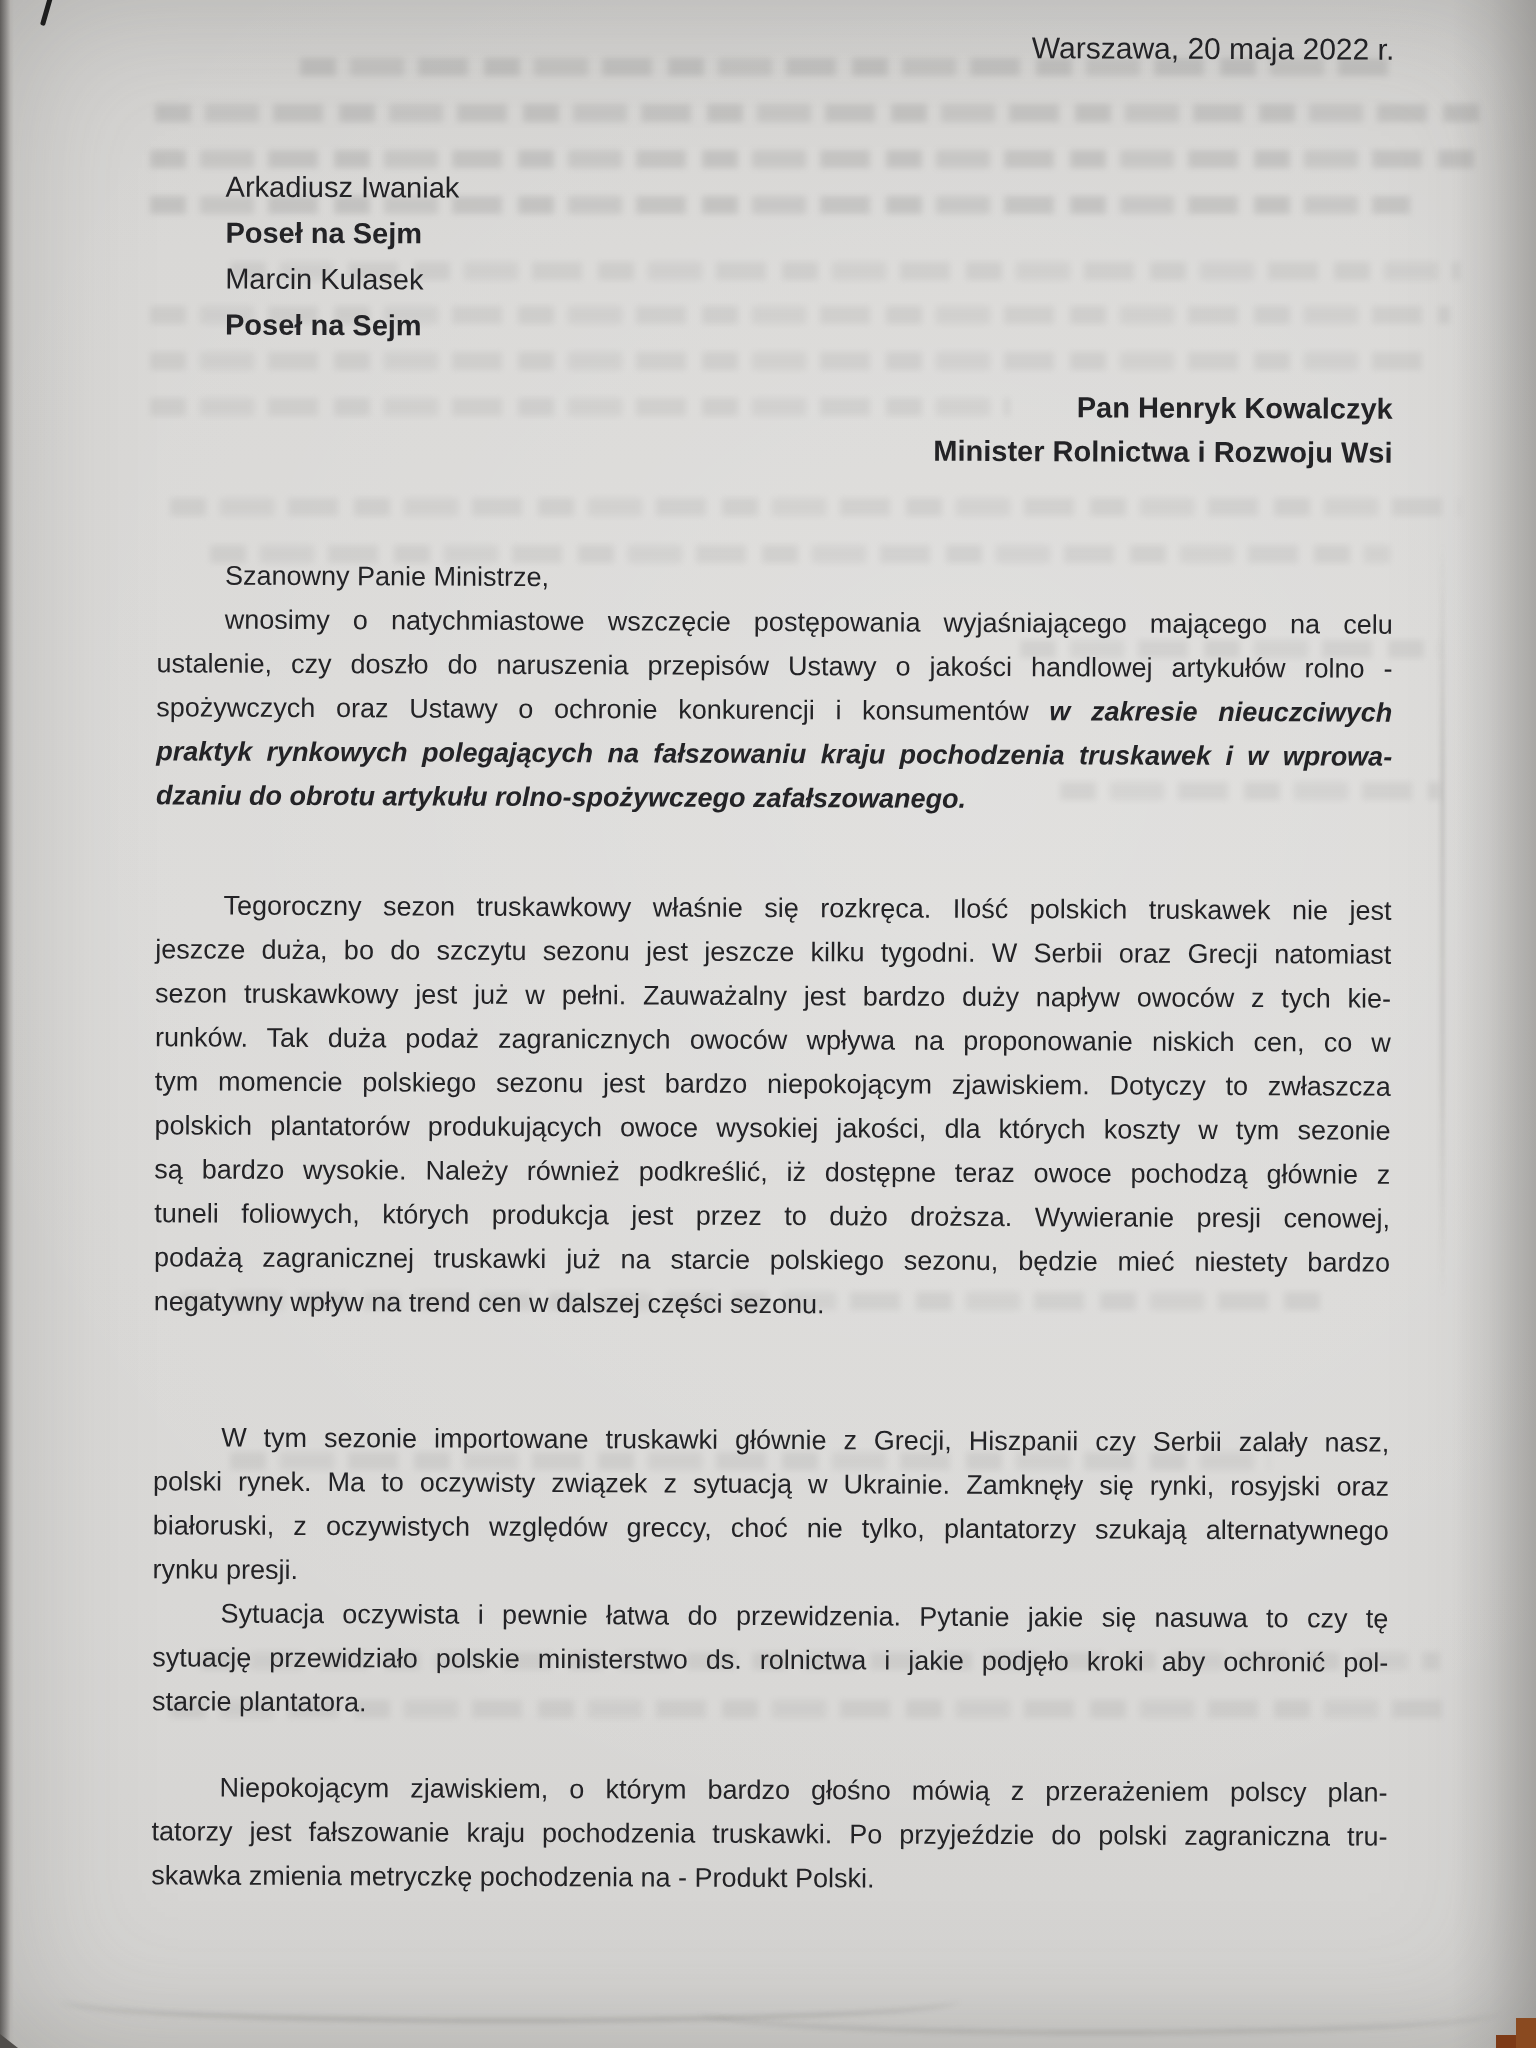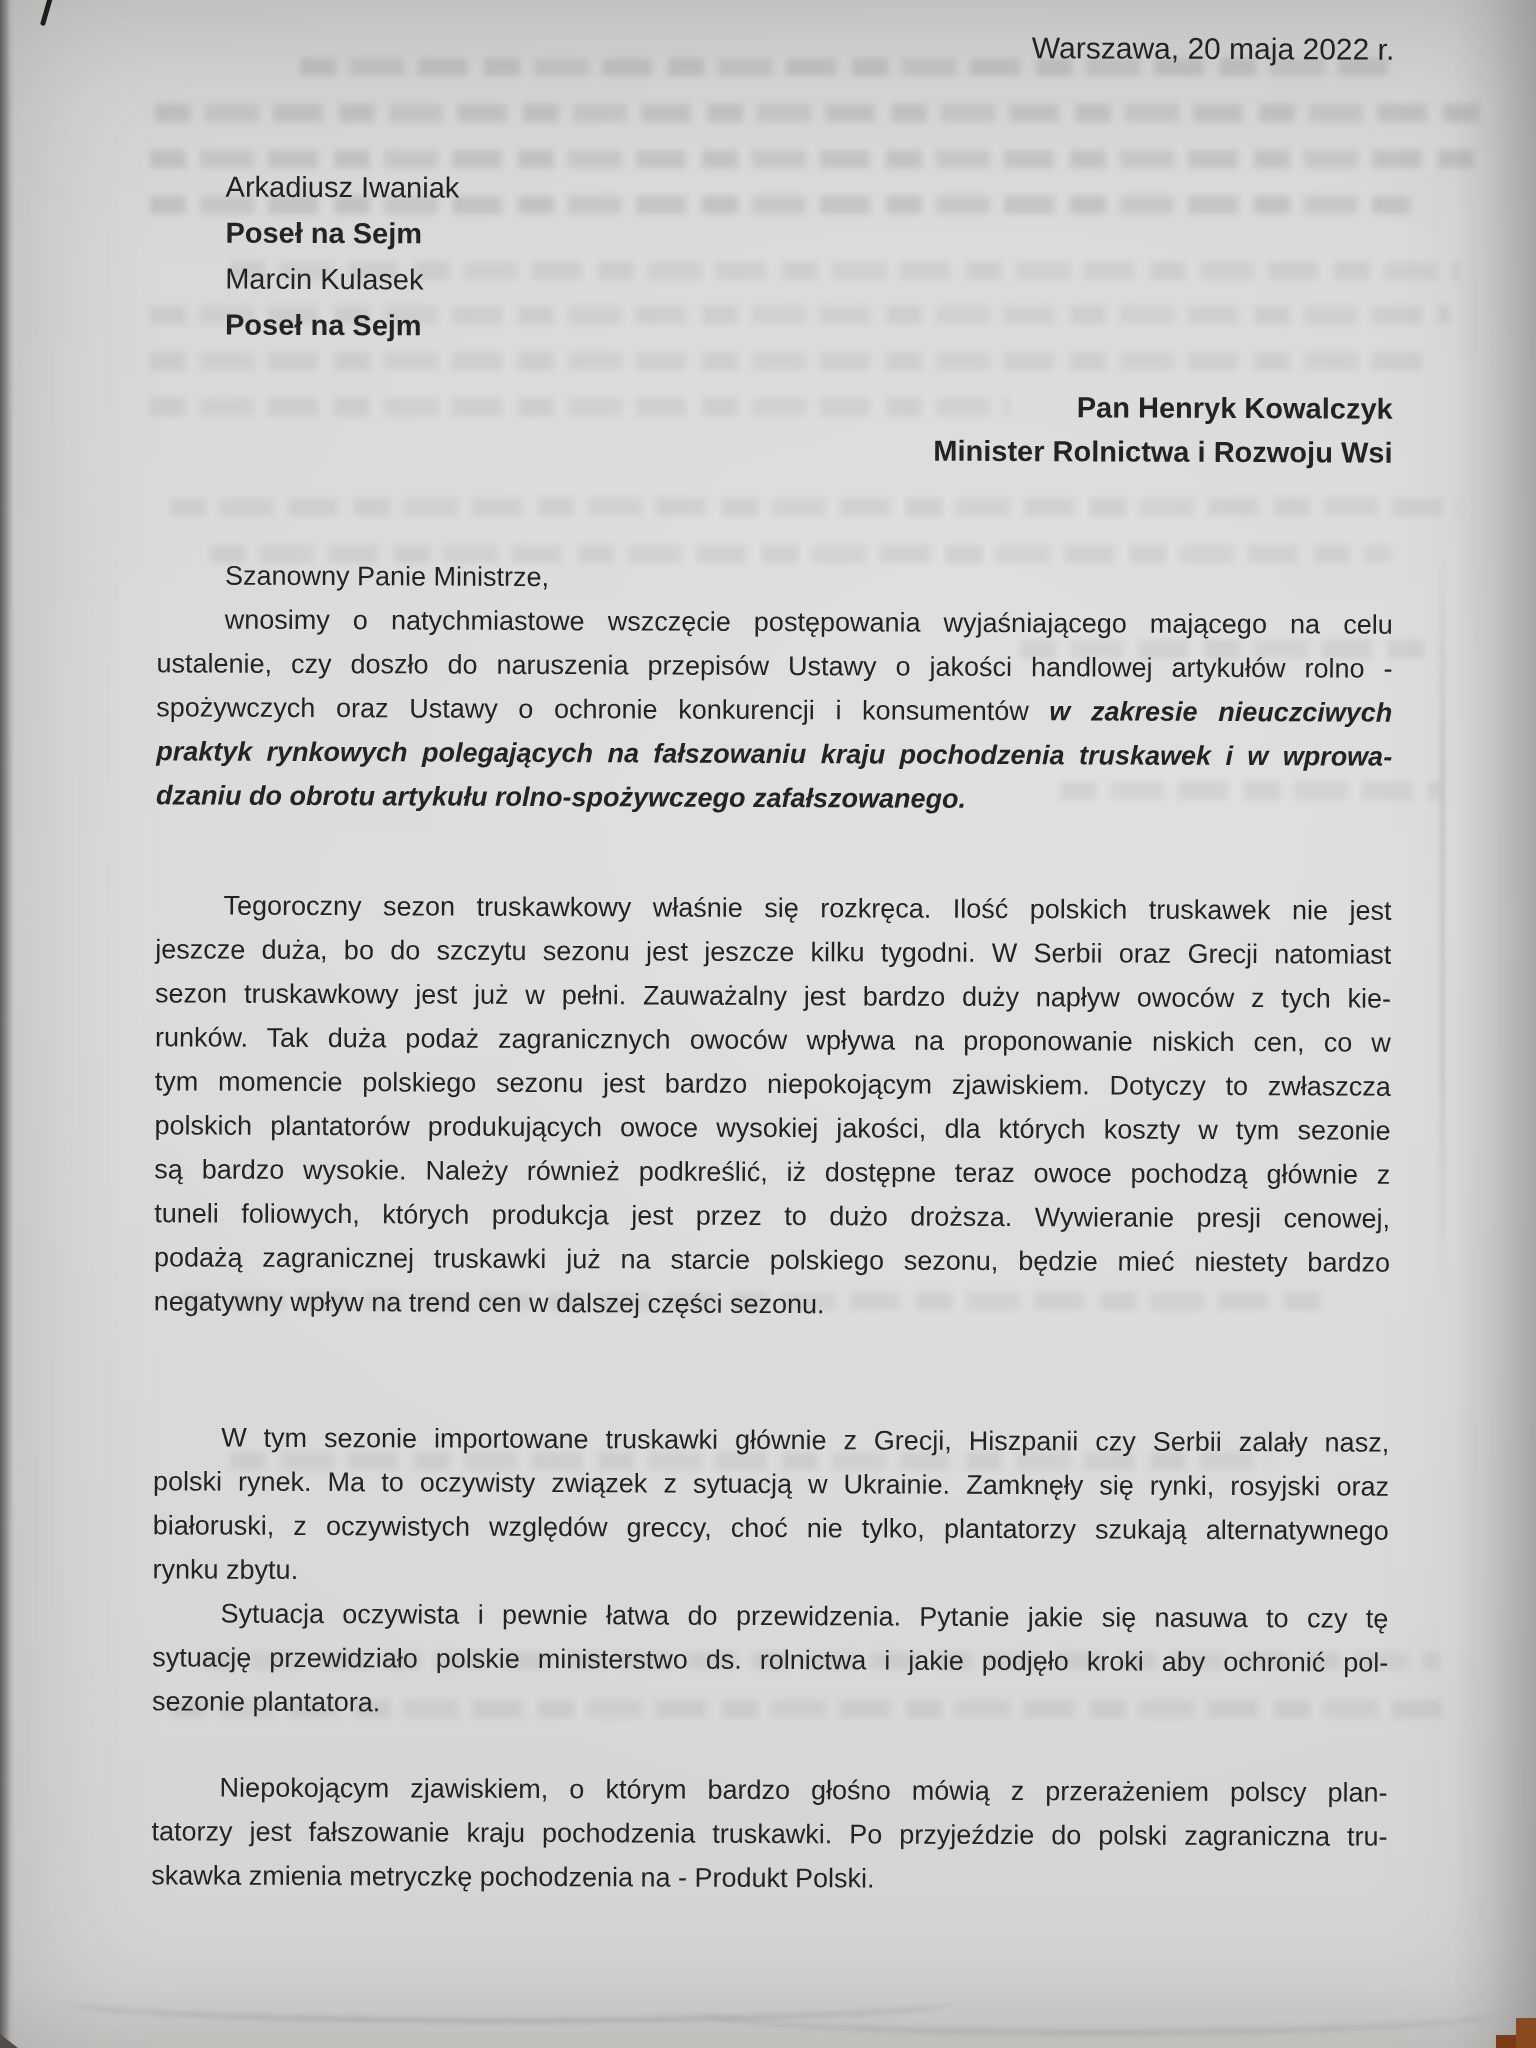--- a/index.html
+++ b/index.html
@@ -127,26 +127,26 @@
         <div class="line just"><span>polskich plantatorów produkujących owoce wysokiej jakości, dla których koszty w tym sezonie</span></div>
         <div class="line just"><span>są bardzo wysokie. Należy również podkreślić, iż dostępne teraz owoce pochodzą głównie z</span></div>
         <div class="line just"><span>tuneli foliowych, których produkcja jest przez to dużo droższa. Wywieranie presji cenowej,</span></div>
         <div class="line just"><span>podażą zagranicznej truskawki już na starcie polskiego sezonu, będzie mieć niestety bardzo</span></div>
         <div class="line"><span>negatywny wpływ na trend cen w dalszej części sezonu.</span></div>
       </div>
       <div class="para para3">
         <div class="line indent just"><span>W tym sezonie importowane truskawki głównie z Grecji, Hiszpanii czy Serbii zalały nasz,</span></div>
         <div class="line just"><span>polski rynek. Ma to oczywisty związek z sytuacją w Ukrainie. Zamknęły się rynki, rosyjski oraz</span></div>
         <div class="line just"><span>białoruski, z oczywistych względów greccy, choć nie tylko, plantatorzy szukają alternatywnego</span></div>
-        <div class="line"><span>rynku zbytu.</span></div>
+        <div class="line"><span>rynku presji.</span></div>
       </div>
       <div class="para para4">
         <div class="line indent just"><span>Sytuacja oczywista i pewnie łatwa do przewidzenia. Pytanie jakie się nasuwa to czy tę</span></div>
         <div class="line just"><span>sytuację przewidziało polskie ministerstwo ds. rolnictwa i jakie podjęło kroki aby ochronić pol-</span></div>
-        <div class="line"><span>sezonie plantatora.</span></div>
+        <div class="line"><span>starcie plantatora.</span></div>
       </div>
       <div class="para para5">
         <div class="line indent just"><span>Niepokojącym zjawiskiem, o którym bardzo głośno mówią z przerażeniem polscy plan-</span></div>
         <div class="line just"><span>tatorzy jest fałszowanie kraju pochodzenia truskawki. Po przyjeździe do polski zagraniczna tru-</span></div>
         <div class="line"><span>skawka zmienia metryczkę pochodzenia na - Produkt Polski.</span></div>
       </div>
     </div>
 </div>
 
 <div class="curl-shadow1"></div>

